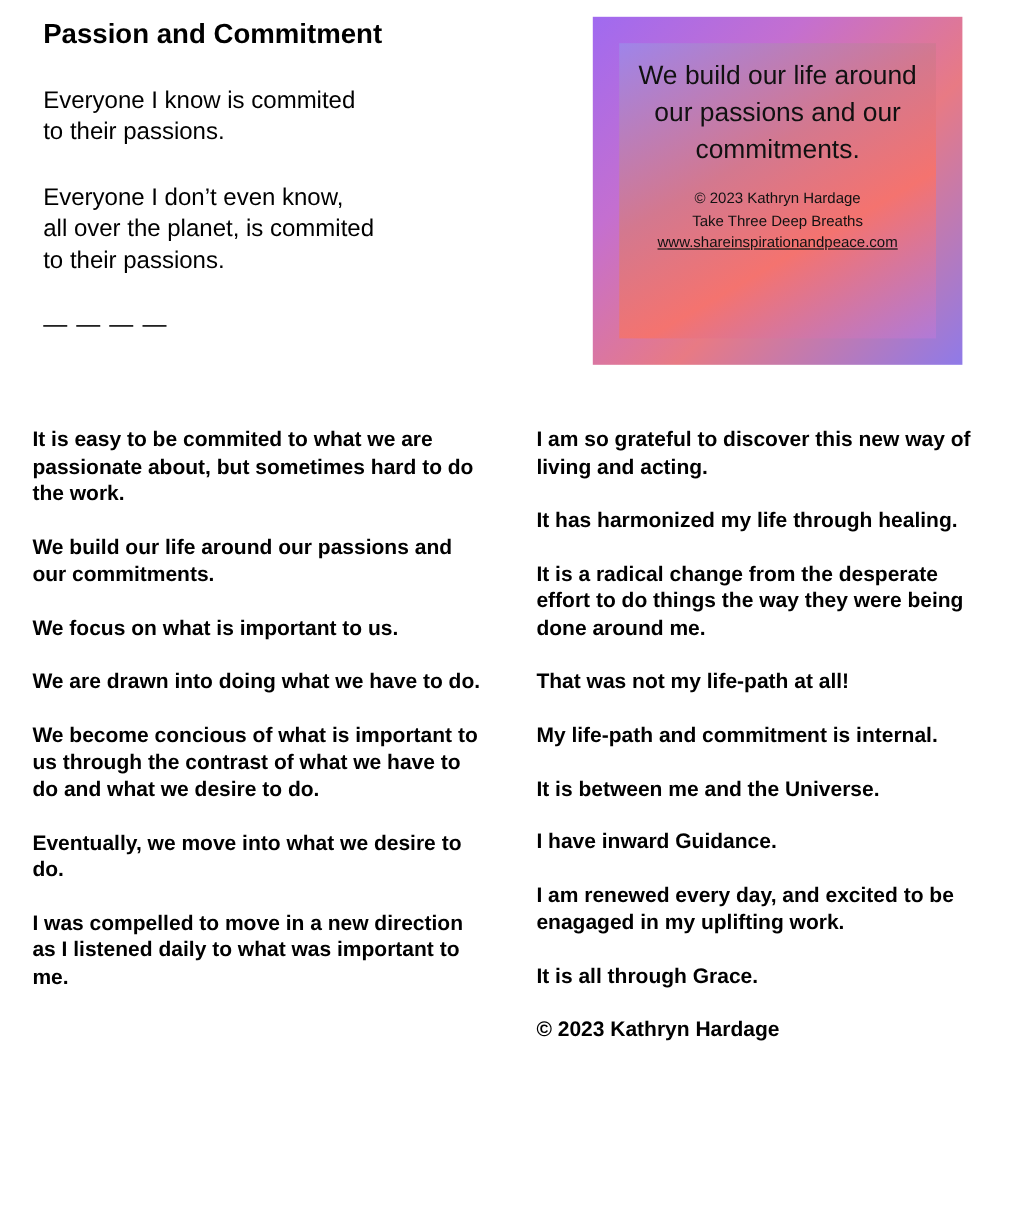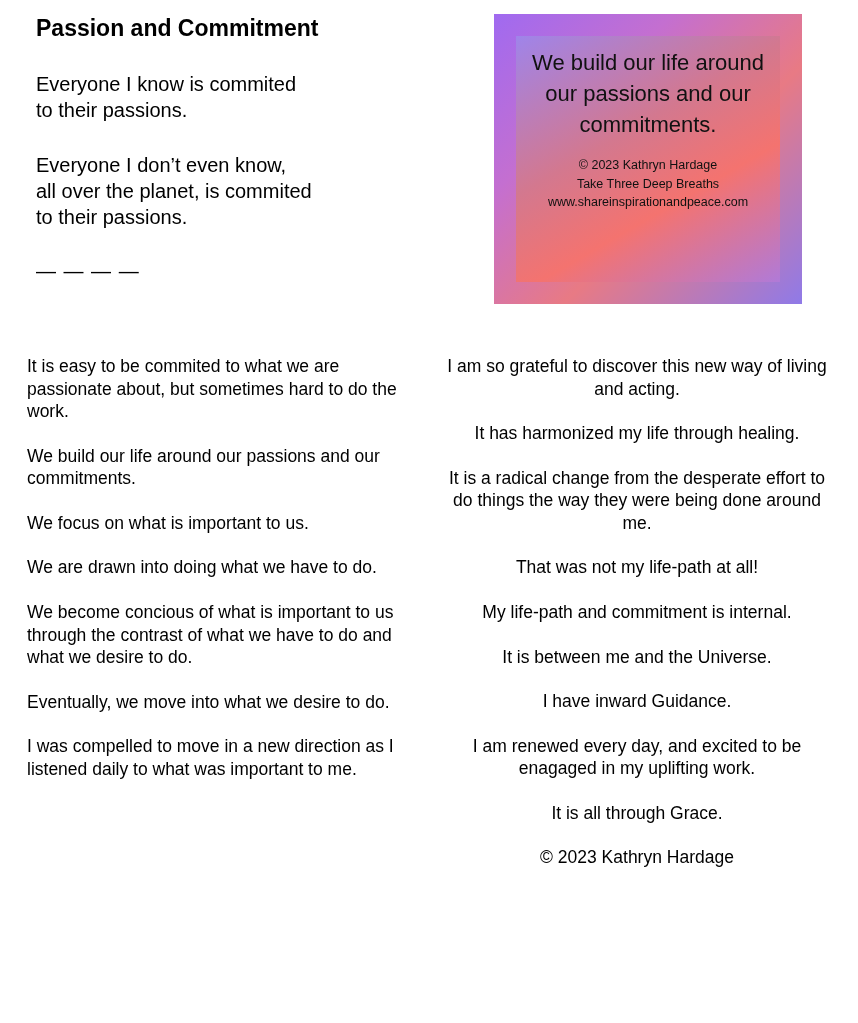--- a/index.html
+++ b/index.html
@@ -90,47 +90,48 @@
 
   .card-credit {
     margin-top: 16px;
     text-align: center;
     font-size: 12.5px;
     line-height: 1.45;
     color: #111;
   }
 
   .card-url {
+    text-decoration: underline;
     display: block;
   }
 
   
   .body-cols {
     position: absolute;
     top: 355px;
     left: 0;
     width: 858px;
     display: flex;
   }
 
   .col {
     box-sizing: border-box;
+    font-weight: bold;
   }
 
   .col-left {
     width: 430px;
     padding-left: 27px;
     padding-right: 22px;
   }
 
   .col-right {
     width: 428px;
     padding-left: 17px;
     padding-right: 31px;
-    text-align: center;
   }
 
   .body-p {
     font-size: 17.5px;
     line-height: 1.29;
     margin: 0 0 22px 0;
   }
 </style>
 </head>
 <body>

